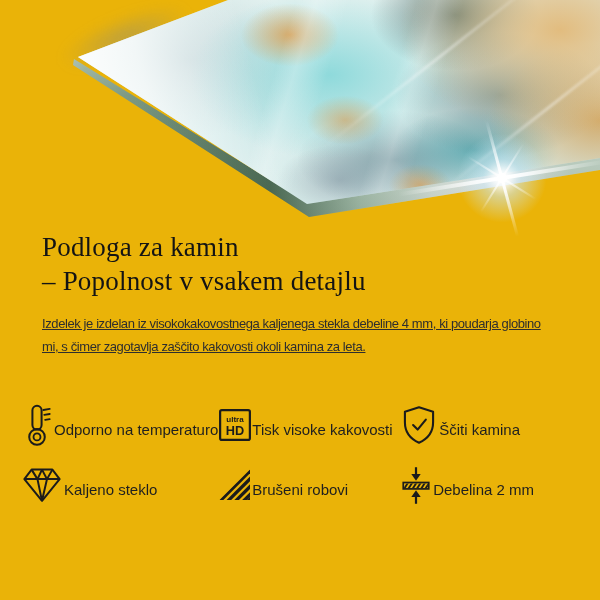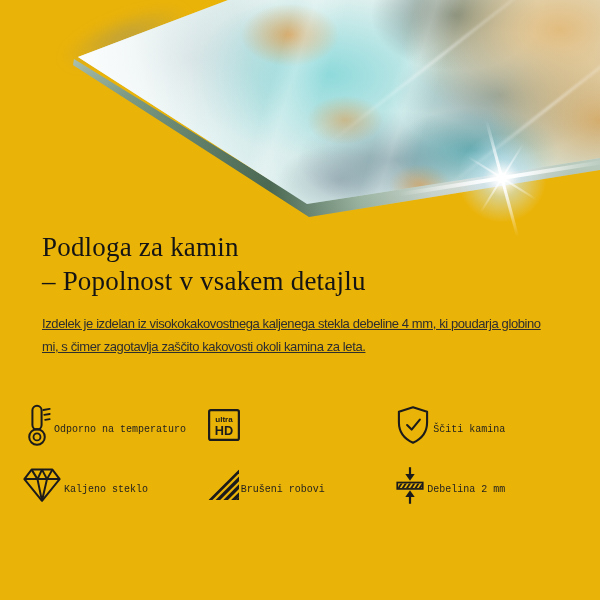--- a/index.html
+++ b/index.html
@@ -65,21 +65,21 @@
     font-family:"Liberation Serif","DejaVu Serif",serif;
     font-size:27px;line-height:34px;color:#141414;letter-spacing:.2px;}
   .desc{position:absolute;left:42px;top:312px;width:540px;
     font-size:13px;line-height:23px;color:#2e2e2e;letter-spacing:-.4px;text-decoration:underline;}
 
   
   .features{position:absolute;left:20px;top:403px;width:560px;
     display:grid;grid-template-columns:1fr 1fr 1fr;row-gap:16px;}
   .feature{display:flex;flex-direction:row;align-items:center;}
   .icon-box{height:44px;display:flex;align-items:center;justify-content:center;}
-  .feature .label{margin-top:9px;font-size:10px;line-height:14px;color:#1f1f1f;white-space:nowrap;font-family:Liberation Mono, monospace;}
+  .feature .label{margin-top:9px;font-size:15px;line-height:14px;color:#1f1f1f;white-space:nowrap;}
   svg{display:block;}
   svg text{font-family:"Liberation Sans",sans-serif;font-weight:bold;fill:#1b1b1b;}
 </style>
 </head>
 <body>
 
 <div class="stage">
 
   <div class="hero">
     <div class="tip-shadow"></div>
@@ -128,20 +128,21 @@
     </div>
 
     <div class="feature">
       <div class="icon-box">
         <svg width="34" height="34" viewBox="0 0 40 40" fill="none">
           <rect x="2.5" y="2.5" width="35" height="35" rx="2" stroke="#1b1b1b" stroke-width="2.6"></rect>
           <text x="20" y="16.5" font-size="9.5" text-anchor="middle">ultra</text>
           <text x="20" y="32" font-size="15" text-anchor="middle">HD</text>
         </svg>
       </div>
+      <span class="label">Tisk visoke kakovosti</span>
     </div>
 
     <div class="feature">
       <div class="icon-box">
         <svg width="40" height="40" viewBox="0 0 40 44" fill="none" stroke="#1b1b1b" stroke-width="2.3" stroke-linejoin="round" stroke-linecap="round">
           <path d="M20 2.5 L35.5 7.5 V19 C35.5 30 29 37.5 20 41.5 C11 37.5 4.5 30 4.5 19 V7.5 Z"></path>
           <polyline points="13.5,22 18.5,27 27.5,16"></polyline>
         </svg>
       </div>
       <span class="label">Ščiti kamina</span>

